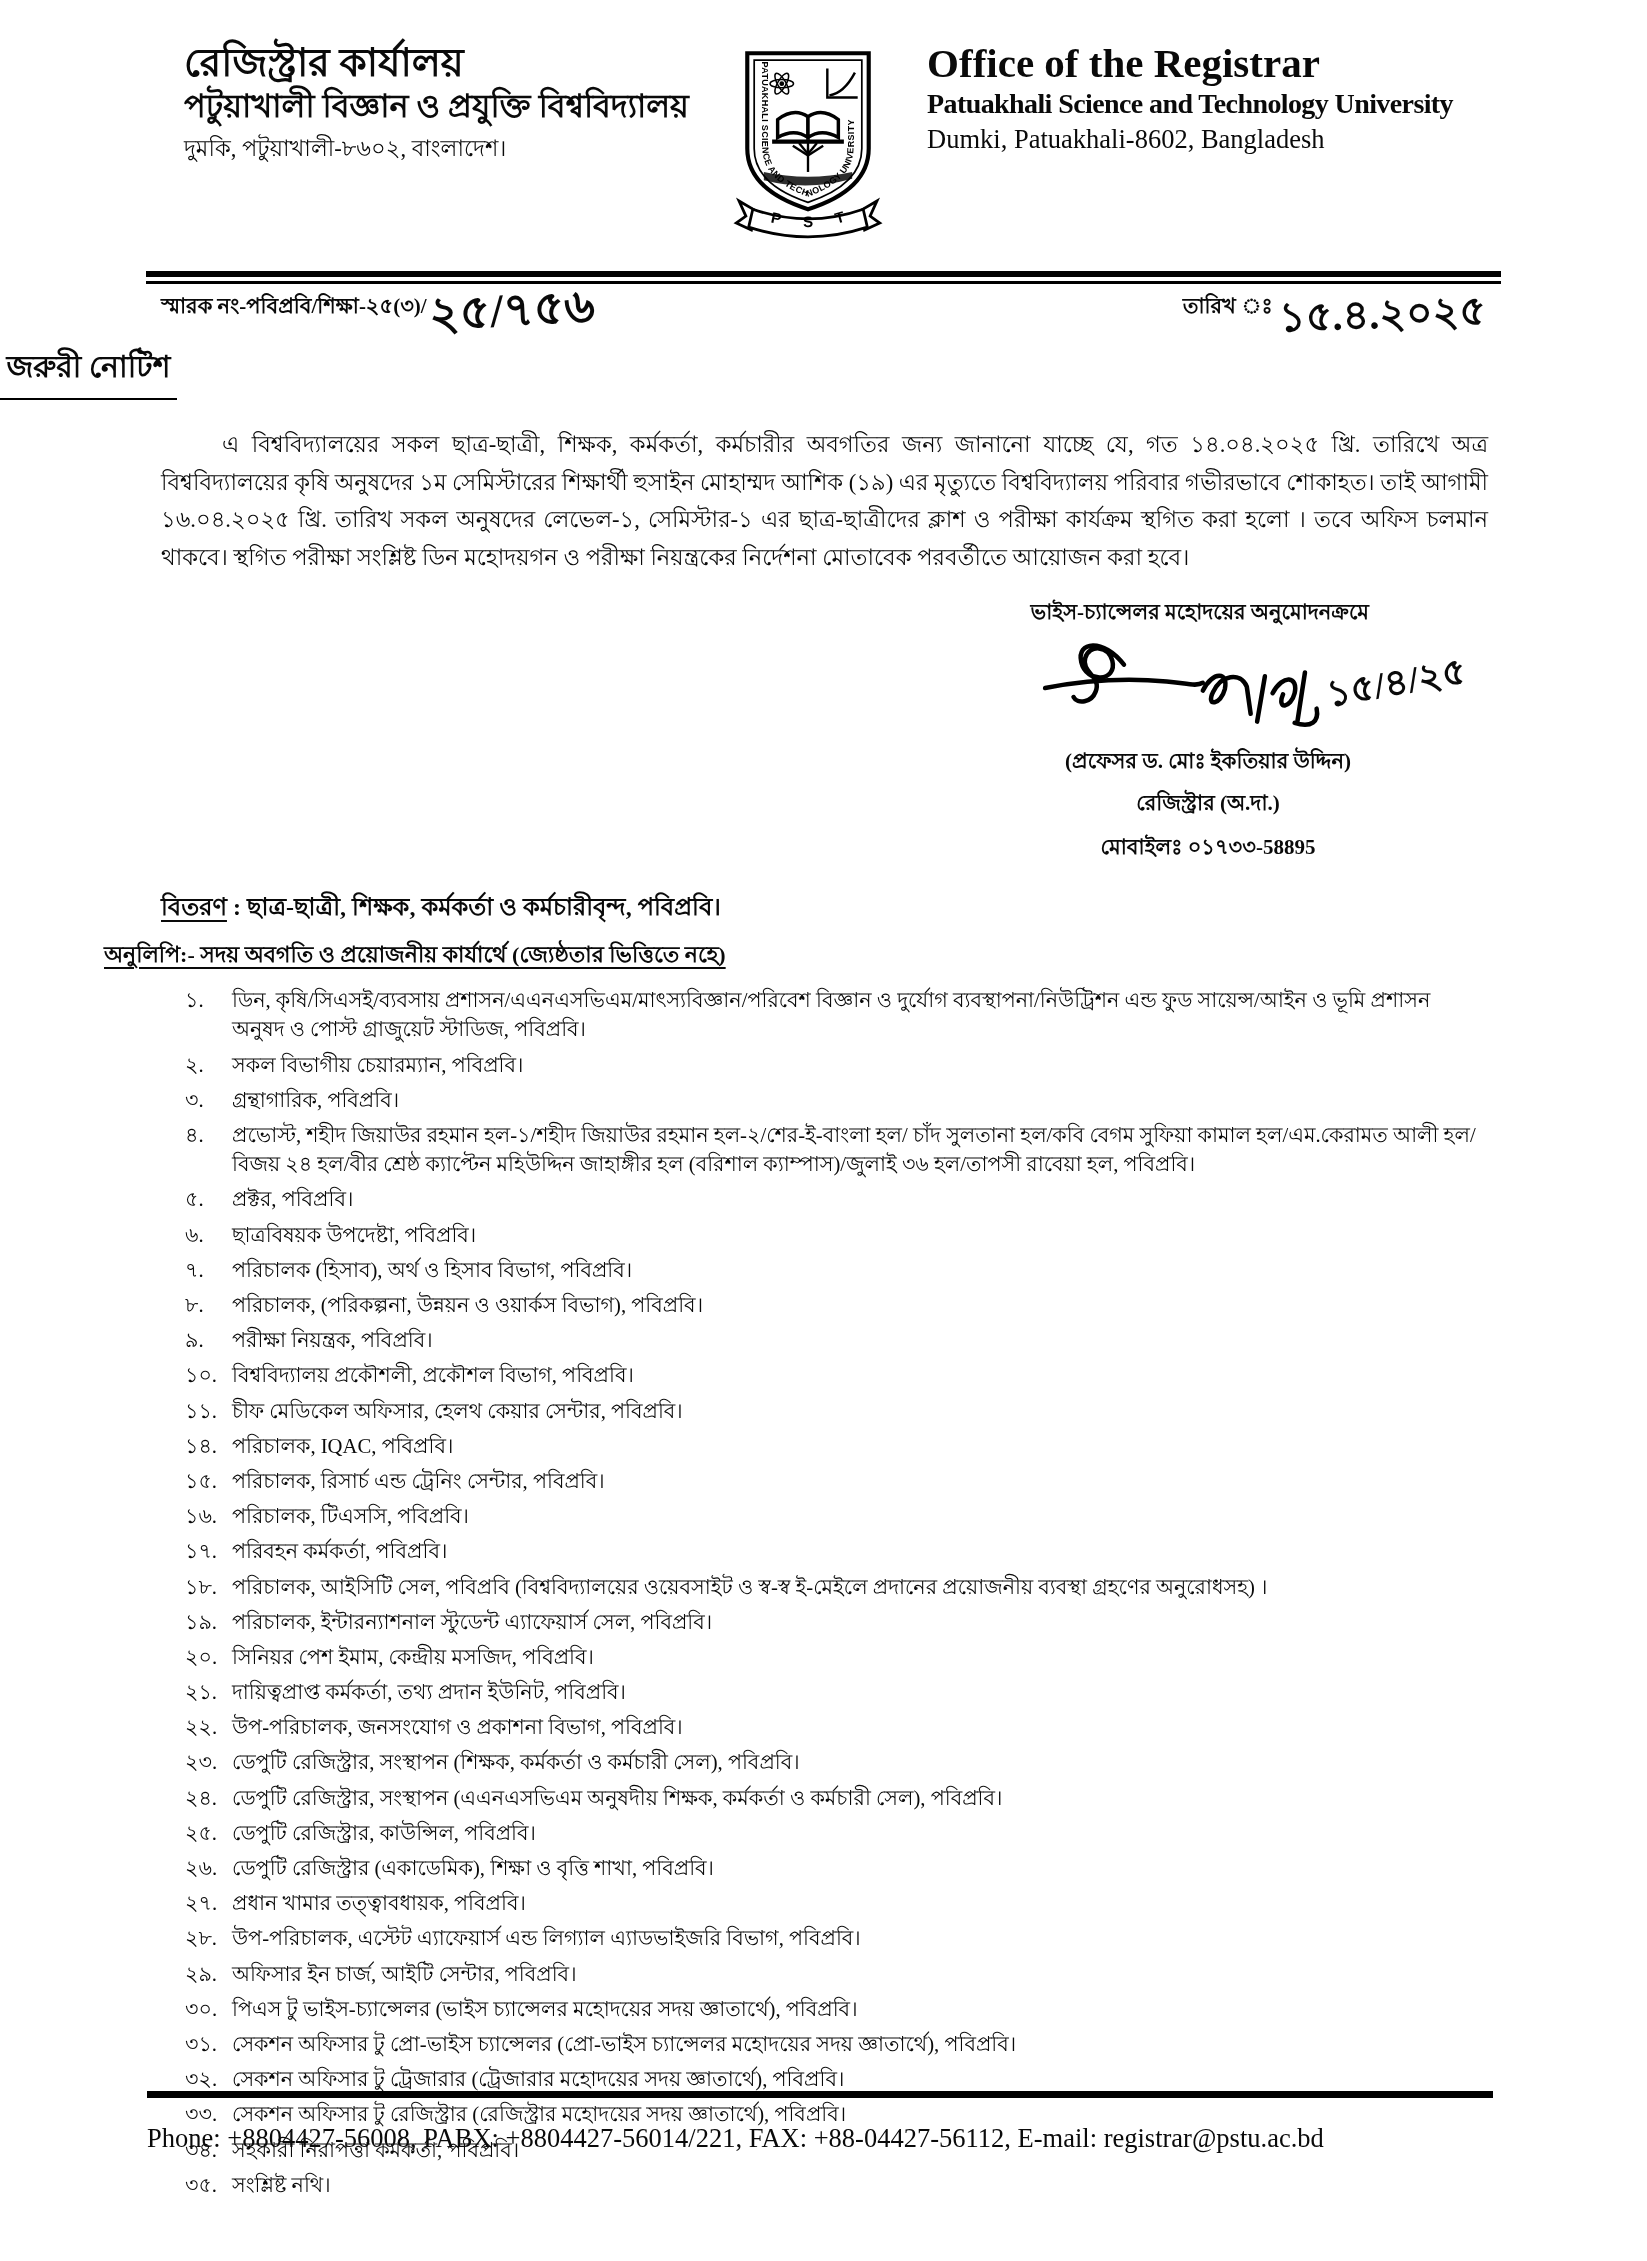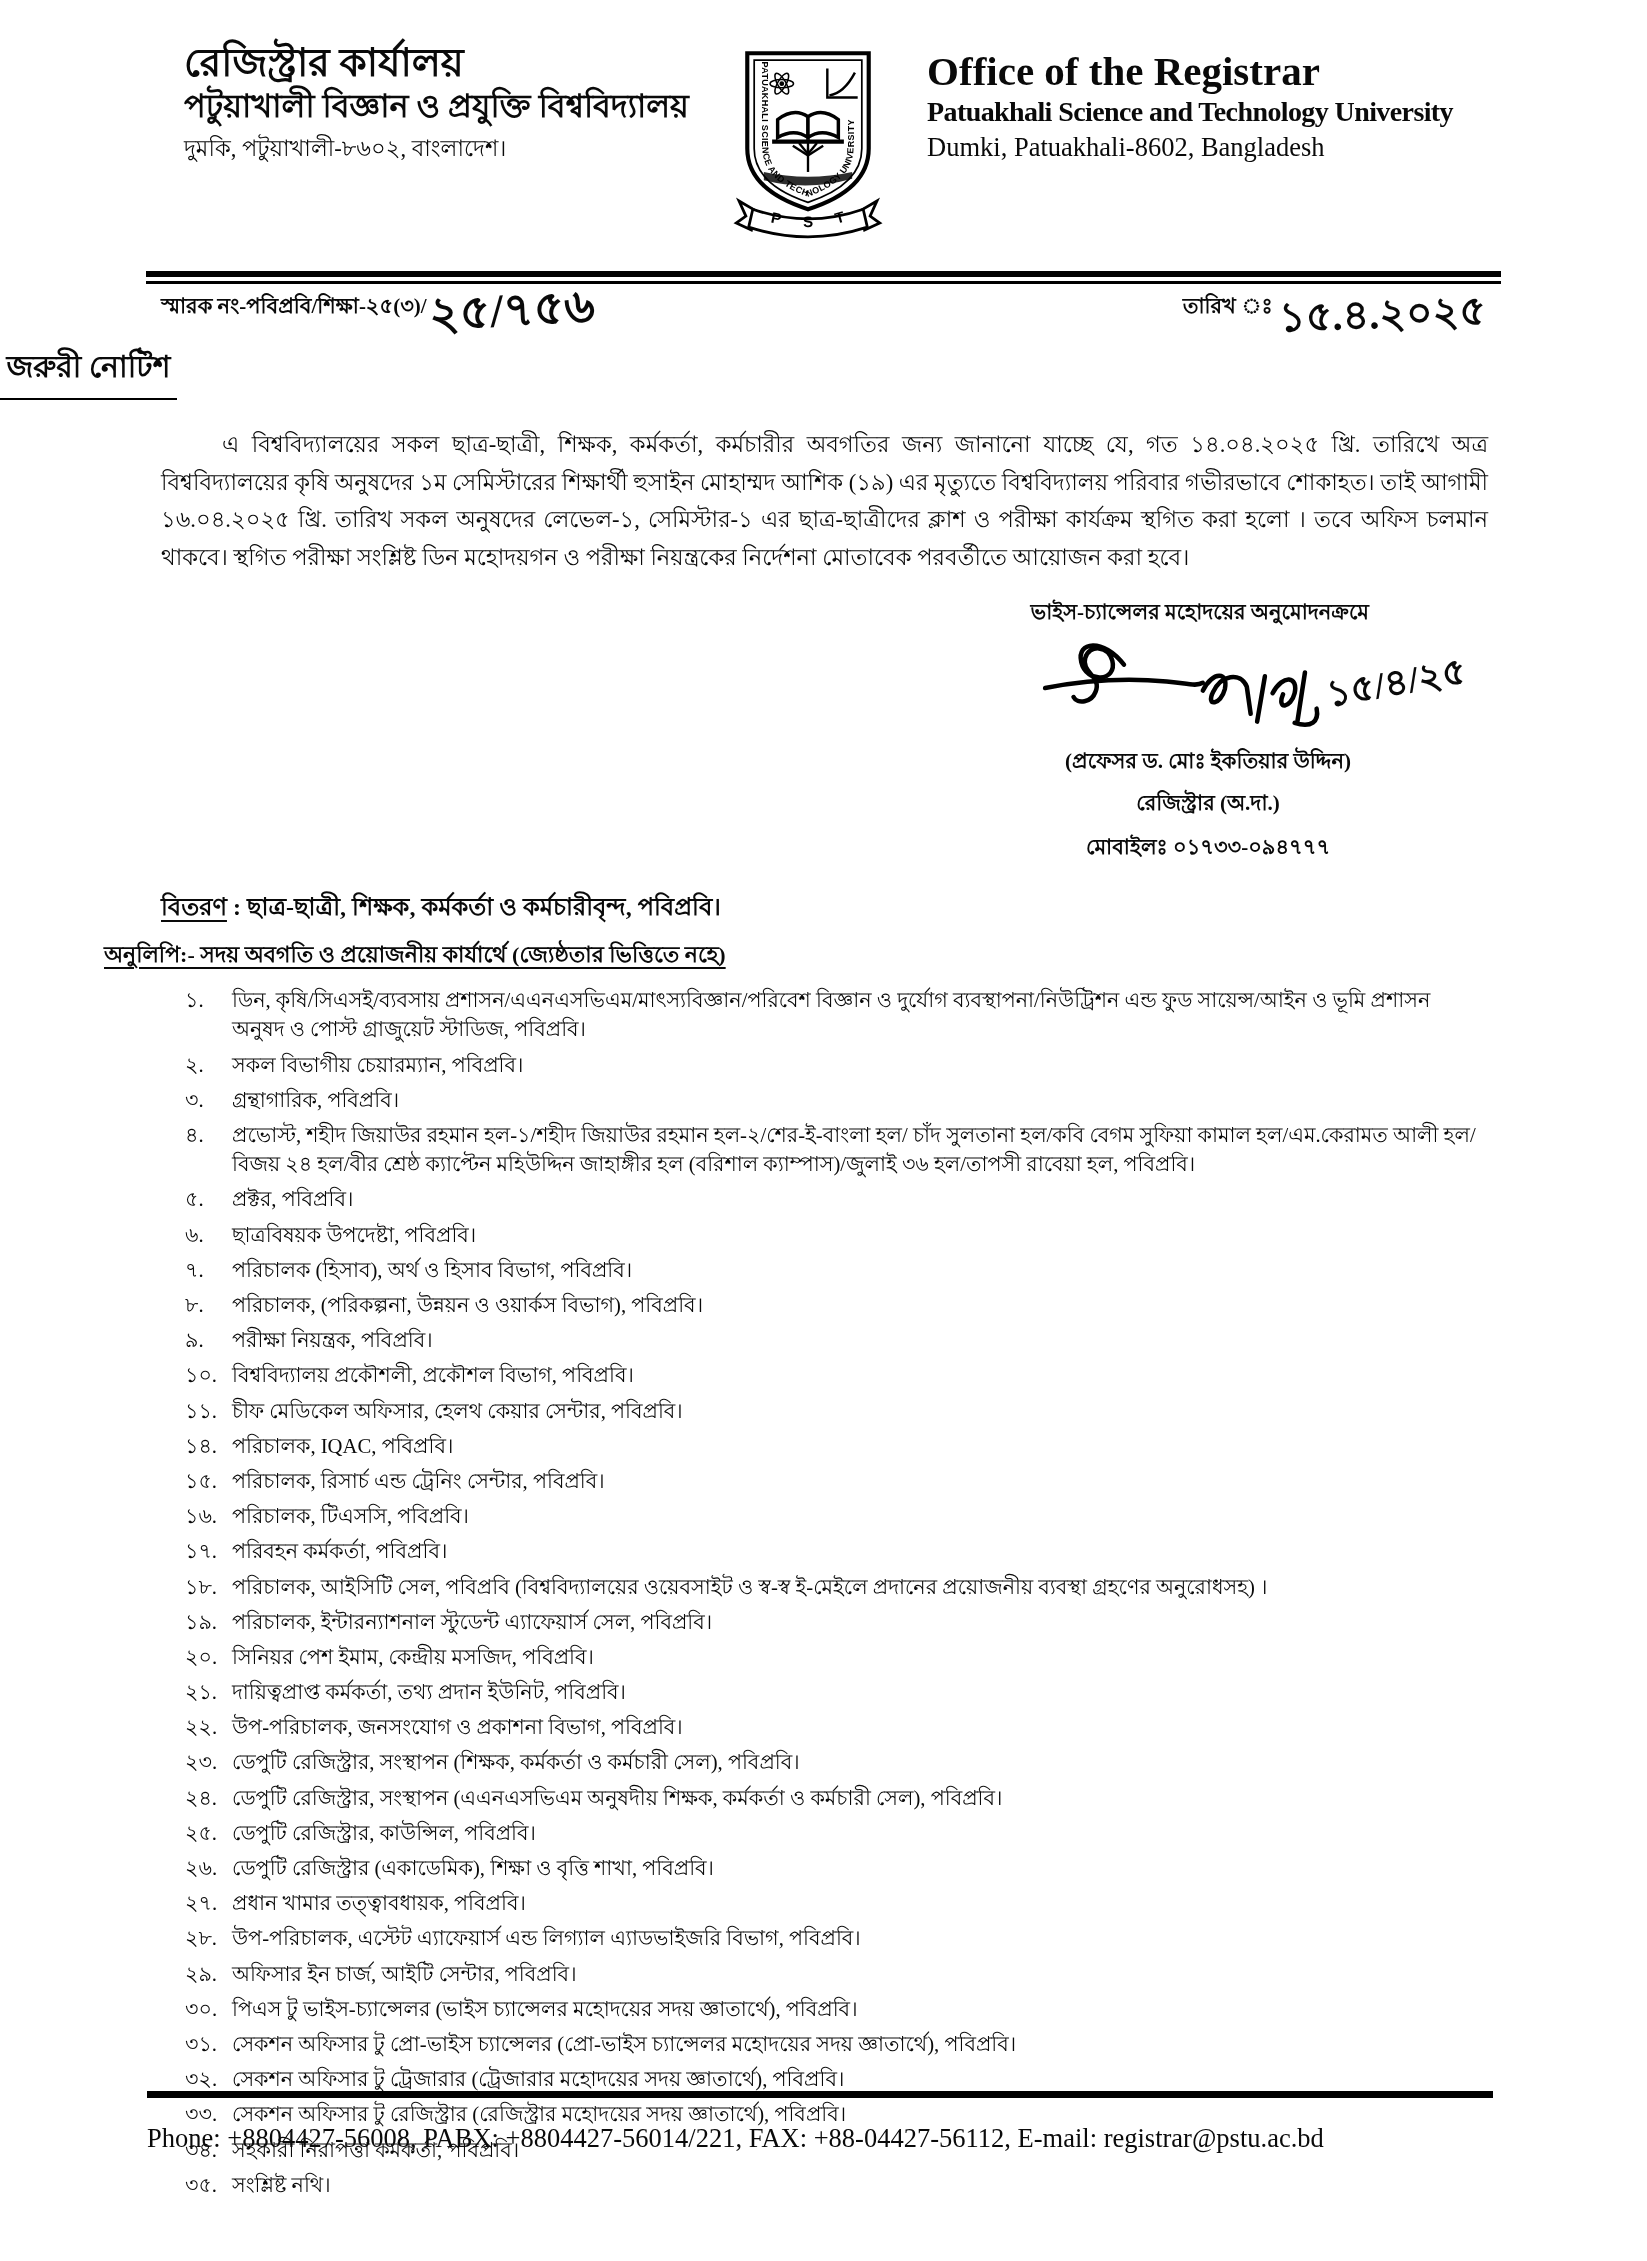--- a/index.html
+++ b/index.html
@@ -18,21 +18,21 @@
     display: flex;
     justify-content: space-between;
     align-items: flex-start;
     padding: 41px 194px 0 184px;
   }
   .hdr-left { text-align: left; max-width: 581px; }
   .hdr-left .bn-office   { font-size: 39px; font-weight: 700; line-height: 1.15; }
   .hdr-left .bn-univ     { font-size: 32px; font-weight: 700; line-height: 1.25; }
   .hdr-left .bn-addr     { font-size: 22.6px; font-weight: 400; margin-top: 5.2px; }
   .hdr-logo { width: 152px; margin-top: 3.9px; flex: 0 0 auto; }
-  .hdr-right { text-align: left; max-width: 581px; margin-top: 8px; }
+  .hdr-right { text-align: left; max-width: 581px; }
   .hdr-right .en-office  { font-size: 41px; font-weight: 700; line-height: 1.1; }
   .hdr-right .en-univ    { font-size: 28px; font-weight: 700; line-height: 1.25; letter-spacing: -0.6px; }
   .hdr-right .en-addr    { font-size: 26.5px; font-weight: 400; margin-top: 2.6px; }
 
   .rule-double {
     margin: 17px 146px 0 146px;
     border-top: 6.5px solid #000;
     border-bottom: 3.2px solid #000;
     height: 3.9px;
   }
@@ -233,21 +233,21 @@
         <path d="M28,88 C80,78 150,72 216,78 C248,81 262,86 272,80"></path>
         <path d="M272,92 C288,62 312,62 306,90 C300,114 276,118 288,94 C300,68 330,62 340,86 L346,128"></path>
         <path d="M368,70 L356,140"></path>
         <path d="M380,96 C396,66 420,70 414,96 C408,120 386,122 396,98"></path>
         <path d="M430,64 L418,142 M414,142 C440,150 452,140 448,120"></path>
       </g>
     </svg>
     <span class="hand hand-sigdate">১৫/৪/২৫</span>
     <div class="sig-name">(প্রফেসর ড. মোঃ ইকতিয়ার উদ্দিন)</div>
     <div class="sig-desig">রেজিস্ট্রার (অ.দা.)</div>
-    <div class="sig-mobile">মোবাইলঃ ০১৭৩৩-০৯৪৭৭৭</div>
+    <div class="sig-mobile">মোবাইলঃ ০১৭৩৩-58895</div>
   </div>
 
   <div class="dist">
     <span class="u">বিতরণ</span><span> : ছাত্র-ছাত্রী, শিক্ষক, কর্মকর্তা ও কর্মচারীবৃন্দ, পবিপ্রবি।</span>
   </div>
   <div>
     <span class="copyline">অনুলিপি:- সদয় অবগতি ও প্রয়োজনীয় কার্যার্থে (জ্যেষ্ঠতার ভিত্তিতে নহে)</span>
   </div>
 
   <div class="dist-list">

